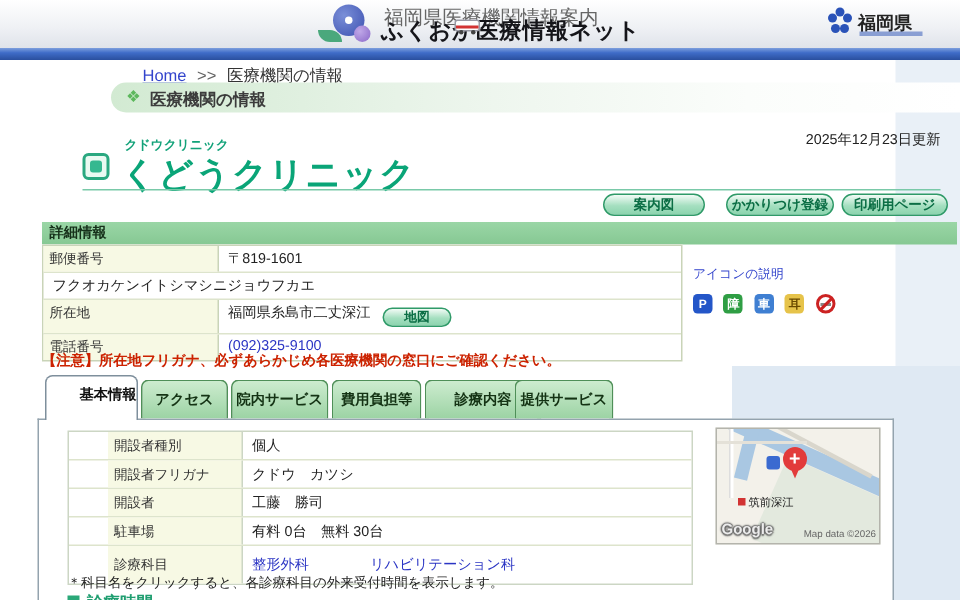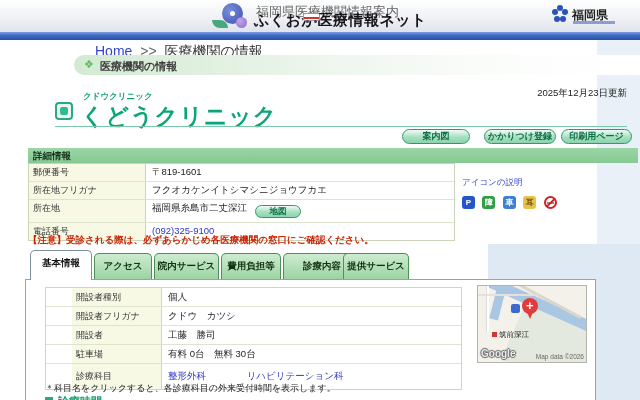--- a/index.html
+++ b/index.html
@@ -27,21 +27,21 @@
   .pref-logo { position:absolute; left:552px; top:7px; width:80px; height:20px; }
   .pref-flower { position:absolute; left:0; top:2px; width:6px; height:6px; border-radius:50%; background:#2a52b8;
      box-shadow:5px -4px 0 #2a52b8, 10px 0 0 #2a52b8, 8px 7px 0 #2a52b8, 2px 7px 0 #2a52b8; }
   .pref-text { position:absolute; left:20px; top:0px; font-size:12px; font-weight:bold; color:#222; }
   .pref-sub { position:absolute; left:21px; top:14px; width:42px; height:3px; background:#4a6ac0; opacity:.6; }
 
   .blue-bar { position:absolute; left:0; top:32px; width:640px; height:8px;
      background:linear-gradient(#7d9fdd,#3f6cc8 40%,#2a4f9e); }
 
   
-  .breadcrumb { position:absolute; left:95px; top:43px; font-size:14px; color:#444;text-align:right; }
+  .breadcrumb { position:absolute; left:95px; top:43px; font-size:11px; color:#444;text-align:right; }
   .bc-home { color:#3344cc; text-decoration:underline; cursor:pointer; }
   .bc-sep { margin:0 4px; color:#666; }
   .bc-cur { color:#333; }
 
   
   .section-bar { position:absolute; left:74px; top:55px; width:566px; height:20px; border-radius:10px 0 0 10px;
      background:linear-gradient(90deg,#d2ead2,#eef6ee 45%,#fbfdfb 75%,#ffffff); }
   .sec-diamond { position:absolute; left:10px; top:3px; font-size:11px; color:#5cb85c; }
   .sec-title { position:absolute; left:26px; top:4px; font-size:11px; font-weight:bold; color:#3c3c3c; }
 
@@ -87,21 +87,21 @@
   .ic-smoke:before { content:""; position:absolute; left:1px; top:4px; width:7px; height:2px; background:#888; }
   .ic-smoke:after { content:""; position:absolute; left:-1px; top:3.5px; width:11px; height:2px; background:#cc2222; transform:rotate(-45deg); }
   .icon-caption { position:absolute; left:462px; top:177px; font-size:8.5px; color:#3344cc; cursor:pointer; }
 
   .notice { position:absolute; left:28px; top:234px; font-size:9.5px; font-weight:bold; color:#cc2200; }
 
   
   .tab { position:absolute; border:1px solid #4f8f58; border-bottom:none; border-radius:5px 5px 0 0;
      background:linear-gradient(#cdeccf,#9cd3a4); color:#143314; font-weight:bold; font-size:9.5px;
      text-align:center; padding-top:6px; height:26px; top:253px; cursor:pointer; z-index:3; }
-  .tab.active { background:#fff; border-color:#7e8f9c; color:#111; height:30px; top:250px; z-index:5; }
+  .tab.active { background:#fff; border-color:#7e8f9c; color:#111; height:30px; top:250px; z-index:5;text-align:right; }
   .tab-2line { padding-top:3px; font-size:8px; line-height:1.2; }
   .t1{ left:30px; width:62px; } .t2{ left:94px; width:58px; } .t3{ left:154px; width:65px; }
   .t4{ left:221px; width:60px; } .t5{ left:283px; width:78px; } .t6{ left:343px; width:66px; }
   .t7{ left:411px; width:60px; }
 
   
   .content-box { position:absolute; left:25px; top:279px; width:571px; height:121px;
      background:#fff; border:1px solid #94a3ae; border-bottom:none; z-index:1; }
 
   .basic-table { position:absolute; left:45px; top:287px; width:417px; border:1px solid #ccd6c4; background:#fff; z-index:2; }
@@ -188,21 +188,20 @@
   <div class="pill btn-kakari">かかりつけ登録</div>
   <div class="pill btn-print">印刷用ページ</div>
 
   <div class="detail-header">詳細情報</div>
   <div class="detail-table">
     <div class="drow">
       <div class="dlabel">郵便番号</div>
       <div class="dvalue">〒819-1601</div>
     </div>
     <div class="drow">
-      <div class="dlabel">所在地フリガナ</div>
       <div class="dvalue">フクオカケンイトシマシニジョウフカエ</div>
     </div>
     <div class="drow drow-tall">
       <div class="dlabel">所在地</div>
       <div class="dvalue">福岡県糸島市二丈深江</div>
       <div class="pill map-btn">地図</div>
     </div>
     <div class="drow">
       <div class="dlabel">電話番号</div>
       <div class="dvalue"><span class="phone-link">(092)325-9100</span></div>
@@ -211,21 +210,21 @@
 
   <div class="svc-icons">
     <span class="svc ic-p">P</span>
     <span class="svc ic-acc">障</span>
     <span class="svc ic-wheel">車</span>
     <span class="svc ic-hear">耳</span>
     <span class="svc ic-smoke"></span>
   </div>
   <div class="icon-caption">アイコンの説明</div>
 
-  <div class="notice">【注意】受診される際は、必ずあらかじめ各医療機関の窓口にご確認ください。</div>
+  <div class="notice">【注意】所在地フリガナ、必ずあらかじめ各医療機関の窓口にご確認ください。</div>
 
   <div class="tab t1 active">基本情報</div>
   <div class="tab t2">アクセス</div>
   <div class="tab t3">院内サービス</div>
   <div class="tab t4">費用負担等</div>
   <div class="tab t5">診療内容</div>
   <div class="tab t6">提供サービス</div>
 
   <div class="content-box"></div>
 

